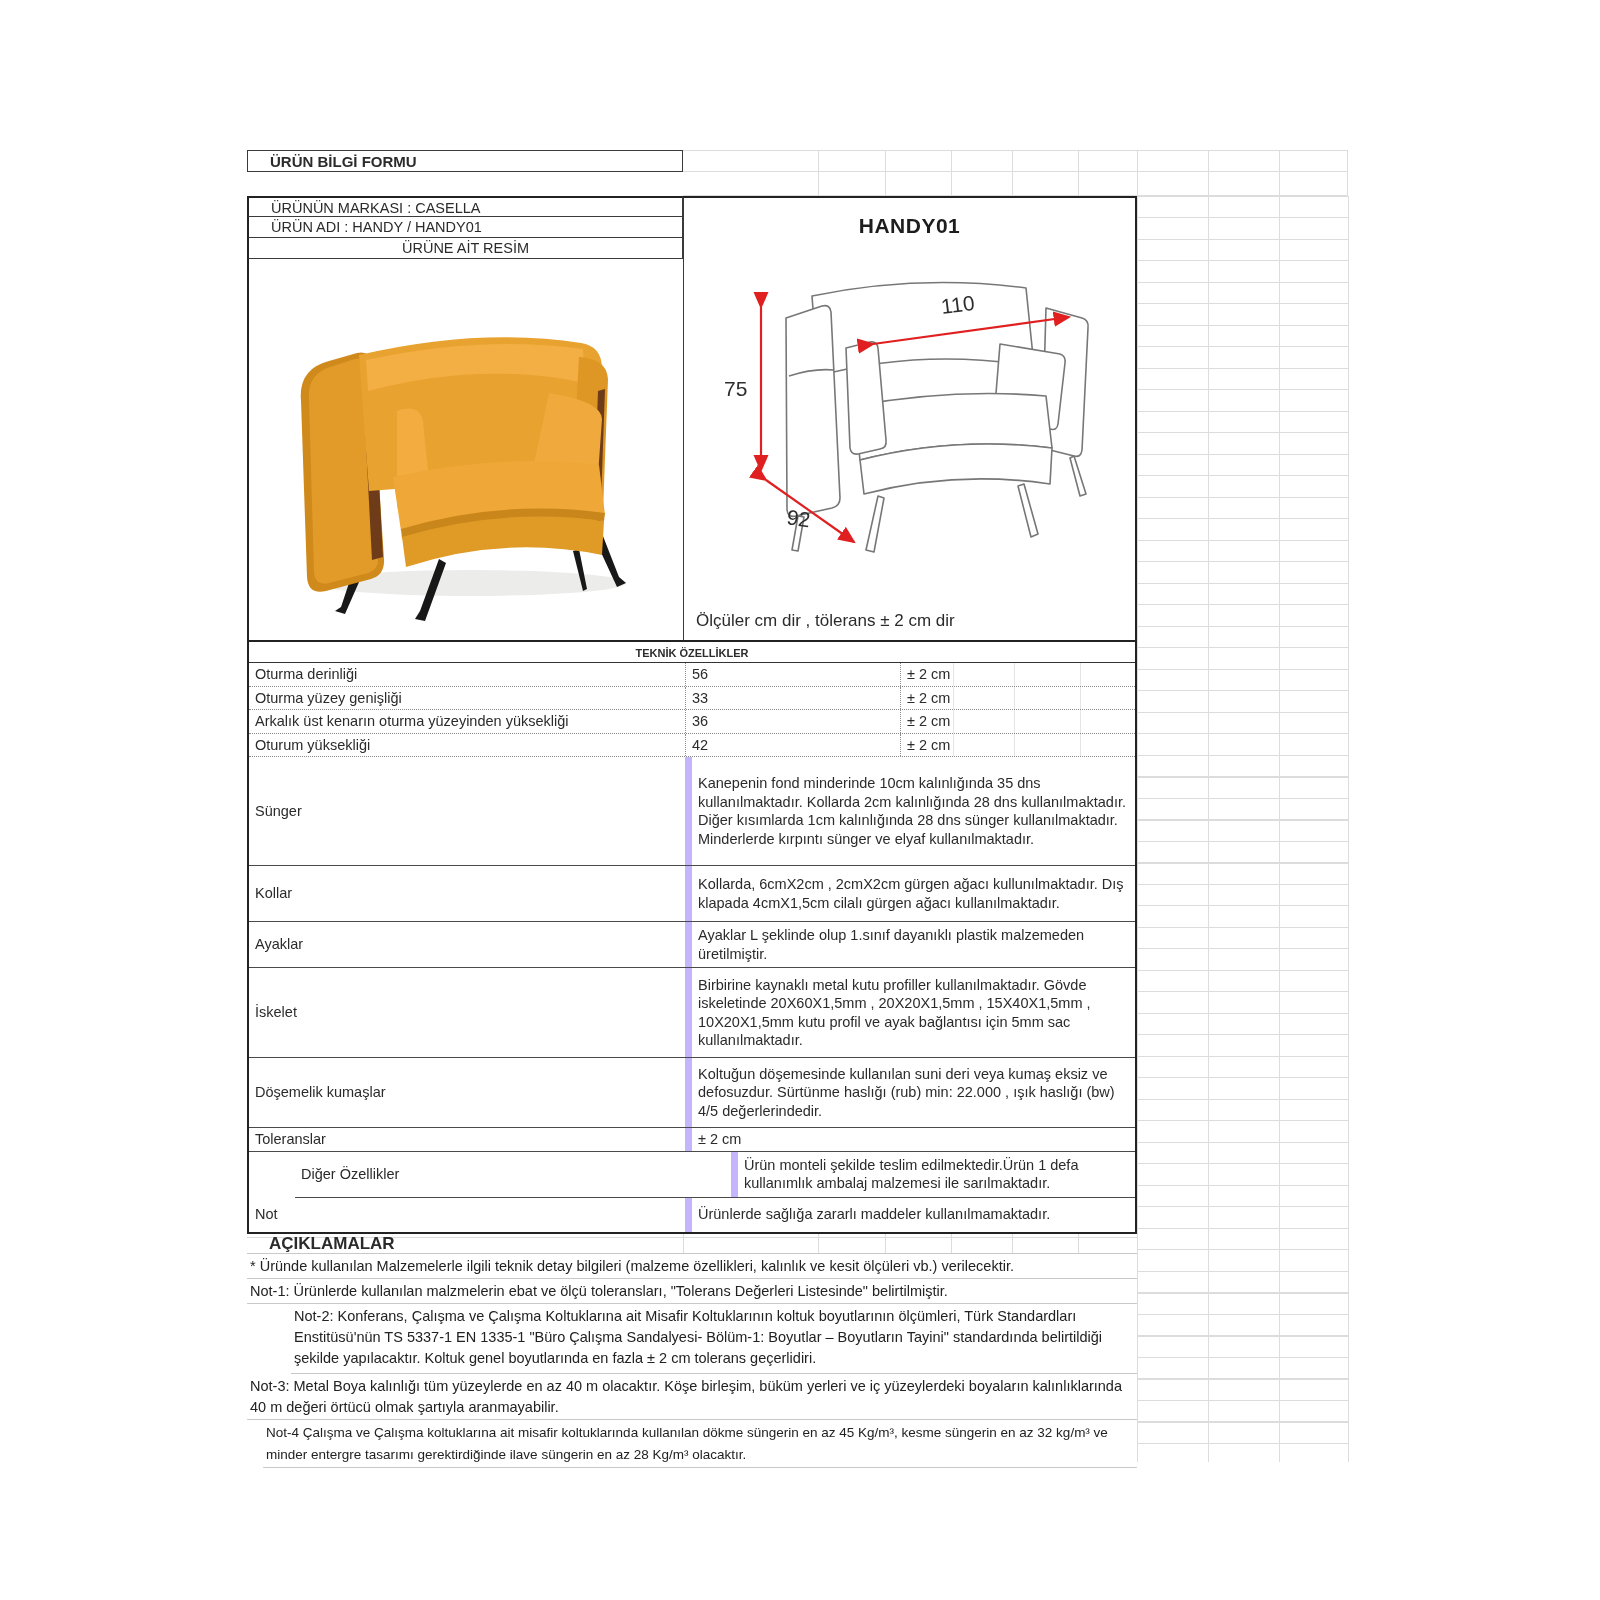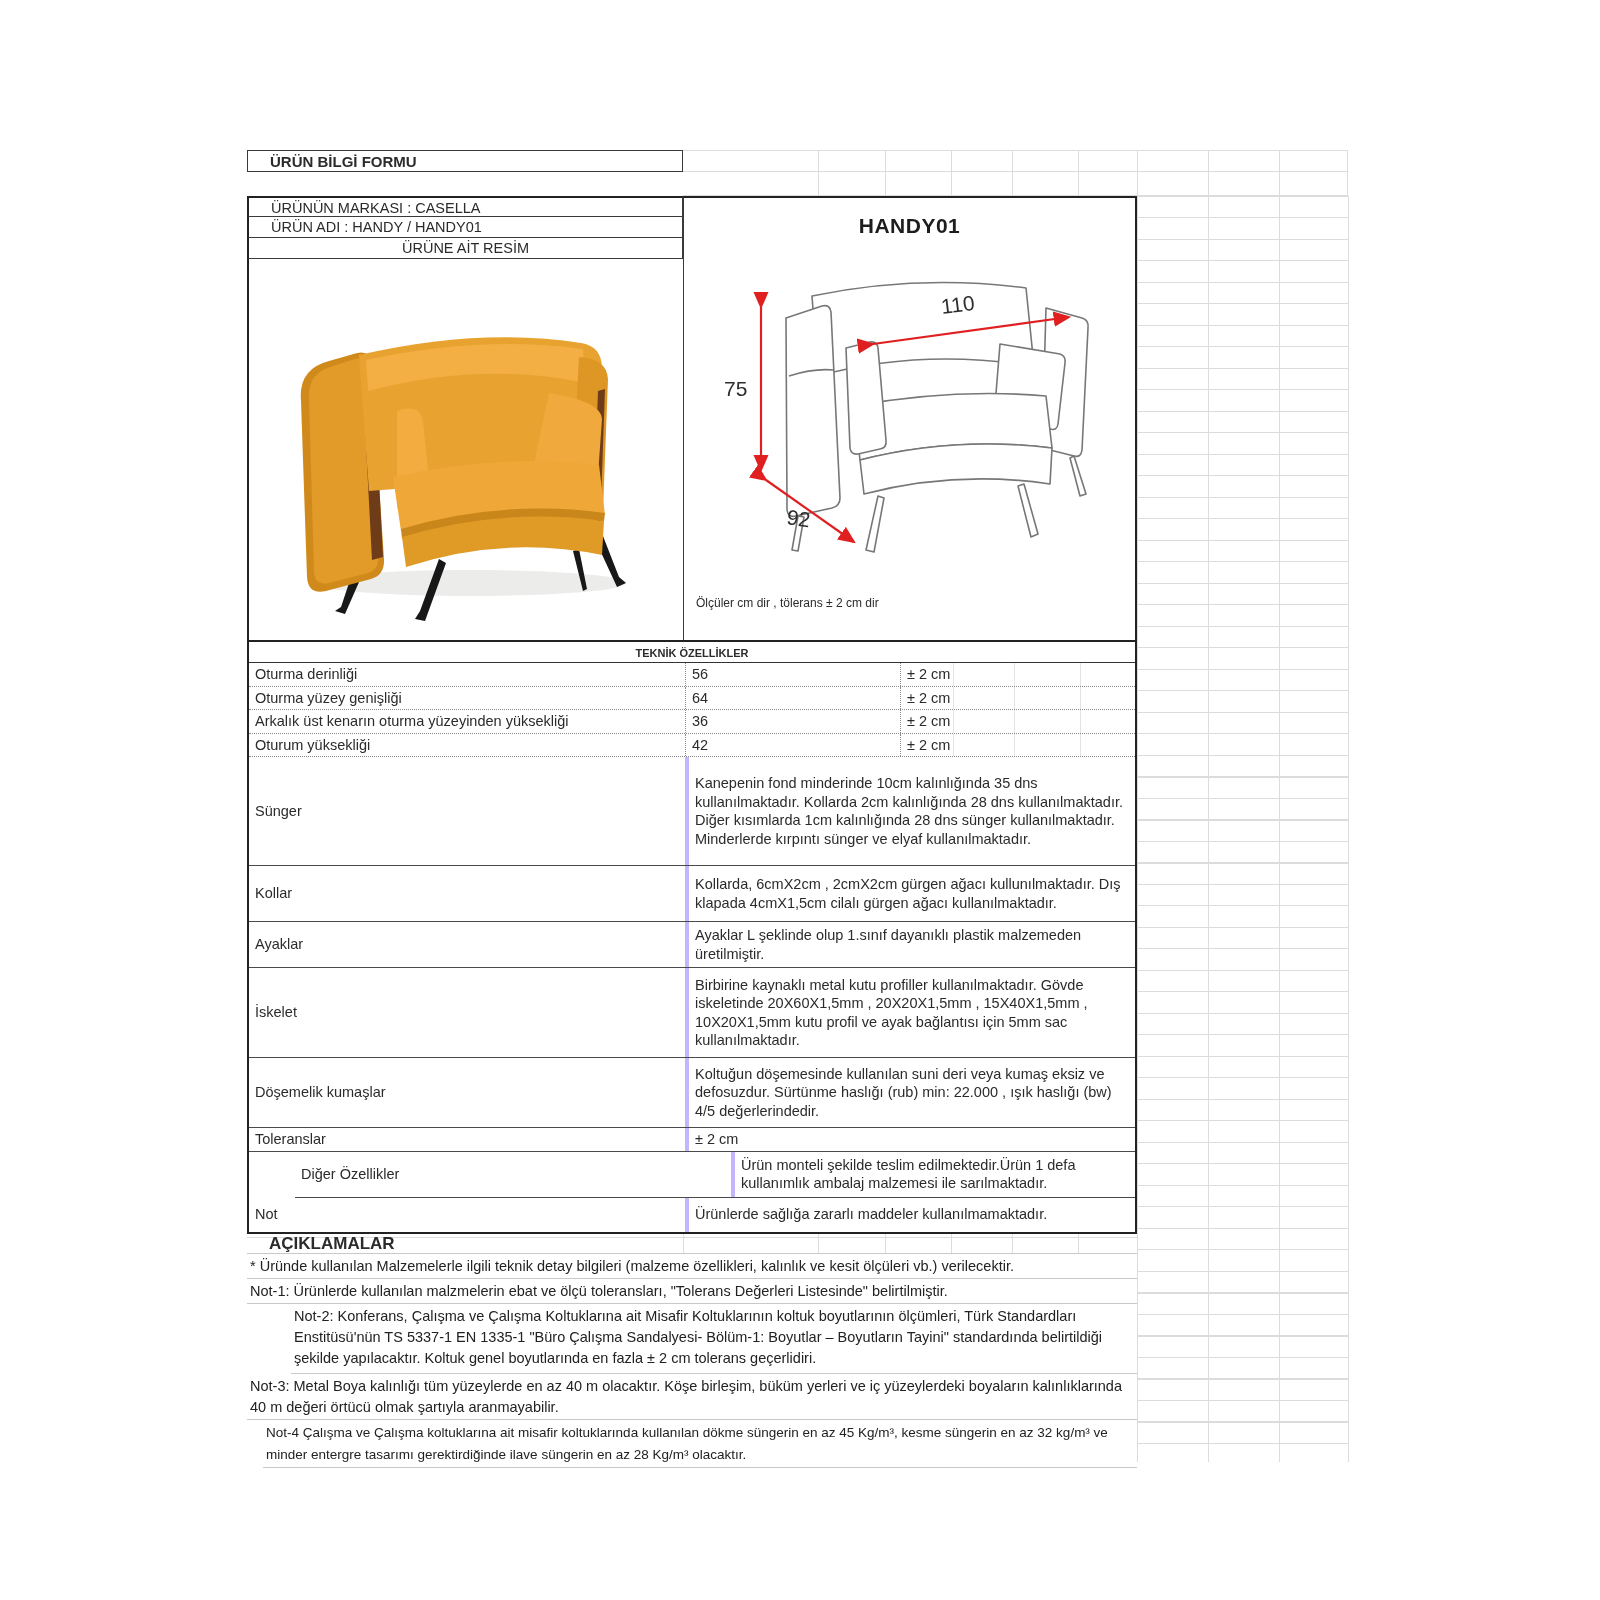--- a/index.html
+++ b/index.html
@@ -13,30 +13,30 @@
   
   .cell{position:absolute;background:#fff;font-size:14.5px;line-height:19px;
         padding:1px 22px;white-space:nowrap;overflow:hidden;}
   .title-cell{left:247px;top:150px;width:436px;height:22px;border:1px solid #3a3a3a;font-weight:bold;font-size:15px;}
   .brand-cell{left:247px;top:196px;width:436px;height:21px;border-top:2px solid #222;border-left:2px solid #222;border-right:1px solid #3a3a3a;border-bottom:1px solid #3a3a3a;}
   .name-cell{left:247px;top:217px;width:436px;height:21px;border-left:2px solid #222;border-right:1px solid #3a3a3a;border-bottom:1px solid #3a3a3a;}
   .caption-cell{left:247px;top:238px;width:436px;height:21px;border-left:2px solid #222;border-right:1px solid #3a3a3a;border-bottom:1px solid #3a3a3a;text-align:center;}
   .image-cell{left:247px;top:259px;width:436px;height:381px;border-left:2px solid #222;padding:0;}
   .diagram-cell{left:683px;top:196px;width:454px;height:444px;border-top:2px solid #222;border-right:2px solid #222;border-left:1px solid #3a3a3a;padding:0;}
   .diagram-title{position:absolute;left:0;top:18px;width:100%;text-align:center;font-weight:bold;font-size:21px;letter-spacing:.5px;color:#1d1d1d;}
-  .diagram-note{position:absolute;left:12px;top:396px;font-size:12px;color:#2b2b2b;}
+  .diagram-note{position:absolute;left:12px;top:413px;font-size:17px;color:#2b2b2b;}
   
   .tech{left:247px;top:640px;width:890px;background:#fff;border:2px solid #222;border-top:none;font-size:14.5px;}
   .tech-header{border-top:2px solid #222;border-bottom:1px solid #333;height:23px;line-height:22px;
                text-align:center;font-weight:bold;font-size:11px;}
   .trow{display:flex;border-bottom:1px solid #4a4a4a;}
   .trow.dotted{border-bottom:1px dotted #8a8a8a;}
   .trow:last-child{border-bottom:none;}
   .tlabel{flex:0 0 436px;display:flex;align-items:center;padding:2px 6px;line-height:18.5px;}
-  .tvalue{flex:1;display:flex;align-items:center;padding:2px 6px;line-height:18.5px;border-left:4px solid #c4b5fd;}
+  .tvalue{flex:1;display:flex;align-items:center;padding:2px 6px;line-height:18.5px;border-left:7px solid #c4b5fd;}
   .trow.dotted .tvalue{flex:0 0 215px;border-left:1px dotted #8a8a8a;}
   .ttol{flex:1;display:flex;align-items:center;padding:2px 6px;border-left:1px dotted #8a8a8a;
         background-image:linear-gradient(to right,transparent 52px,#e4e4e4 52px,#e4e4e4 53px,transparent 53px),
                          linear-gradient(to right,transparent 113px,#e4e4e4 113px,#e4e4e4 114px,transparent 114px),
                          linear-gradient(to right,transparent 179px,#e4e4e4 179px,#e4e4e4 180px,transparent 180px);}
   
   .acik-title{left:247px;top:1233px;width:400px;font-weight:bold;font-size:17px;background:transparent;}
   .notes{left:247px;top:1253px;width:890px;border-top:1px solid #c9c9c9;font-size:14.5px;background:#fff;}
   .note-row{border-bottom:1px solid #c9c9c9;padding:2px 3px 1px 3px;line-height:21px;color:#222;}
   .note-row.small{font-size:13.5px;line-height:22px;}
@@ -173,21 +173,21 @@
   <div class="abs tech">
     <div class="tech-header">TEKNİK ÖZELLİKLER</div>
     <div>
         <div class="trow dotted" style="min-height: 21px;">
           <div class="tlabel">Oturma derinliği</div>
           <div class="tvalue">56</div>
           <div class="ttol">± 2 cm</div>
         </div>
         <div class="trow dotted" style="min-height: 21px;">
           <div class="tlabel">Oturma yüzey genişliği</div>
-          <div class="tvalue">64</div>
+          <div class="tvalue">33</div>
           <div class="ttol">± 2 cm</div>
         </div>
         <div class="trow dotted" style="min-height: 22px;">
           <div class="tlabel">Arkalık üst kenarın oturma yüzeyinden yüksekliği</div>
           <div class="tvalue">36</div>
           <div class="ttol">± 2 cm</div>
         </div>
         <div class="trow dotted" style="min-height: 22px;">
           <div class="tlabel">Oturum yüksekliği</div>
           <div class="tvalue">42</div>

